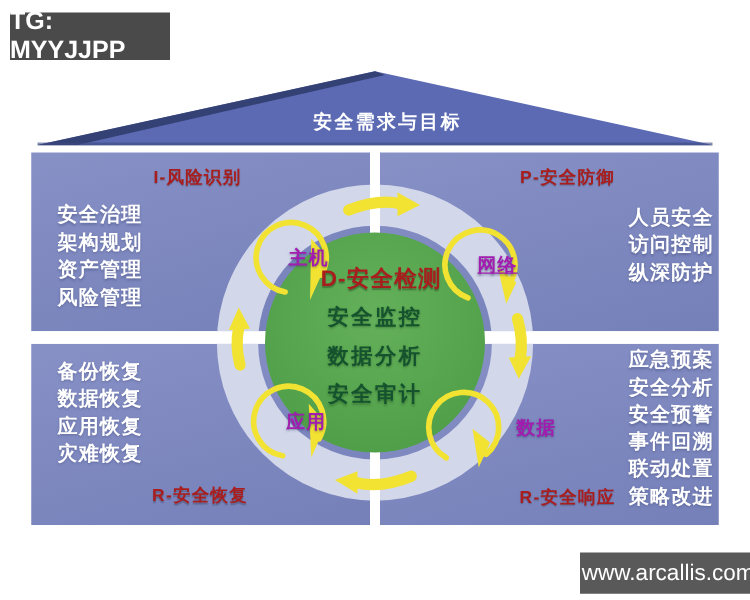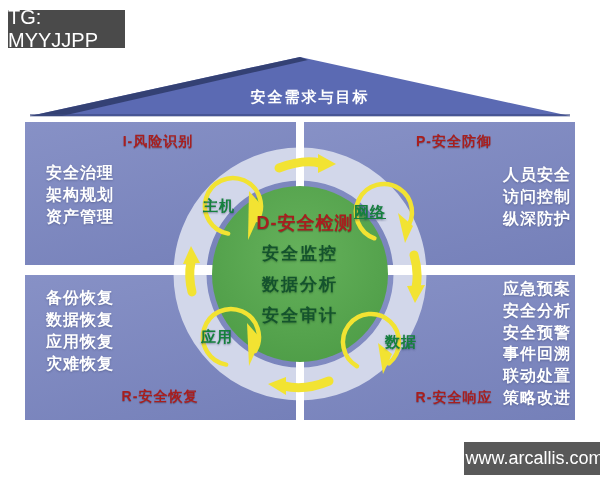--- a/index.html
+++ b/index.html
@@ -1,21 +1,21 @@
 <!DOCTYPE html>
 <html><head>
 <meta charset="utf-8">
 <style>
   html,body{margin:0;padding:0;}
   body{font-family:"Liberation Sans","DejaVu Sans",sans-serif;background:#ffffff;}
   .stage{position:relative;width:600px;height:480px;background:#ffffff;overflow:hidden;}
 
   
   .badge{position:absolute;display:flex;align-items:center;justify-content:center;color:#fff;}
-  .badge-tg{left:8px;top:10px;width:117px;height:38px;background:#4a4a4a;font-size:20px;}
+  .badge-tg{left:8px;top:10px;width:128px;height:38px;background:#4a4a4a;font-size:20px;font-weight:bold;}
   .badge-site{left:464px;top:442px;width:141px;height:33px;background:#595959;font-size:18px;}
 
   
   .panel{position:absolute;background:linear-gradient(165deg,#8791c6,#7580b9);z-index:1;}
   .panel-tl{left:25px;top:122px;width:271px;height:143px;}
   .panel-tr{left:304px;top:122px;width:271px;height:143px;}
   .panel-bl{left:25px;top:275px;width:271px;height:145px;}
   .panel-br{left:304px;top:275px;width:271px;height:145px;}
 
   svg.overlay{position:absolute;left:0;top:0;z-index:2;pointer-events:none;}
@@ -25,21 +25,21 @@
            text-shadow:0 1px 1px rgba(0,0,0,.25);letter-spacing:1px;}
   .q-items{font-size:16px;font-weight:bold;color:#ffffff;line-height:22px;
            text-shadow:0 1px 2px rgba(40,50,90,.35);letter-spacing:1px;}
   .roof-title{left:230px;top:88px;width:160px;text-align:center;font-size:15px;
               font-weight:bold;color:#ffffff;letter-spacing:2px;}
   .center-title{left:230px;top:211px;width:150px;text-align:center;font-size:18px;
                 font-weight:bold;color:#a81e1e;text-shadow:0 1px 1px rgba(0,0,0,.3);letter-spacing:1px;}
   .center-items{left:225px;top:238px;width:150px;text-align:center;font-size:17px;
                 font-weight:bold;color:#14532d;line-height:31px;
                 text-shadow:0 1px 2px rgba(20,60,20,.4);letter-spacing:2px;}
-  .node-label{width:60px;text-align:left;font-size:15px;font-weight:bold;color:#15803d;
+  .node-label{width:60px;text-align:right;font-size:15px;font-weight:bold;color:#a21caf;
               text-shadow:0 1px 2px rgba(40,50,90,.5);letter-spacing:1px;}
 </style>
 </head>
 <body>
 
 <div class="stage">
 
   <div class="badge badge-tg">
     <span>TG: MYYJJPP</span>
   </div>
@@ -103,20 +103,21 @@
 
   <div class="txt q-title" style="left:88px;top:133px;">I-风险识别</div>
   <div class="txt q-title" style="left:384px;top:133px;">P-安全防御</div>
   <div class="txt q-title" style="left:90px;top:388px;">R-安全恢复</div>
   <div class="txt q-title" style="left:384px;top:389px;">R-安全响应</div>
 
   <div class="txt q-items" style="left:46px;top:162px;">
     <div>安全治理</div>
     <div>架构规划</div>
     <div>资产管理</div>
+    <div>风险管理</div>
   </div>
 
   <div class="txt q-items" style="left:503px;top:164px;">
     <div>人员安全</div>
     <div>访问控制</div>
     <div>纵深防护</div>
   </div>
 
   <div class="txt q-items" style="left:46px;top:287px;">
     <div>备份恢复</div>

